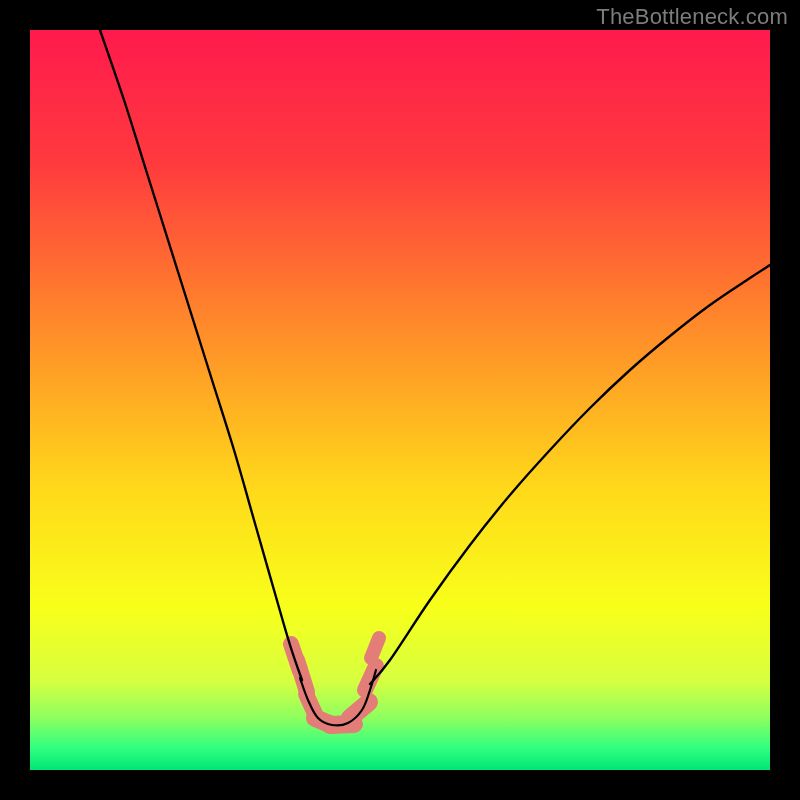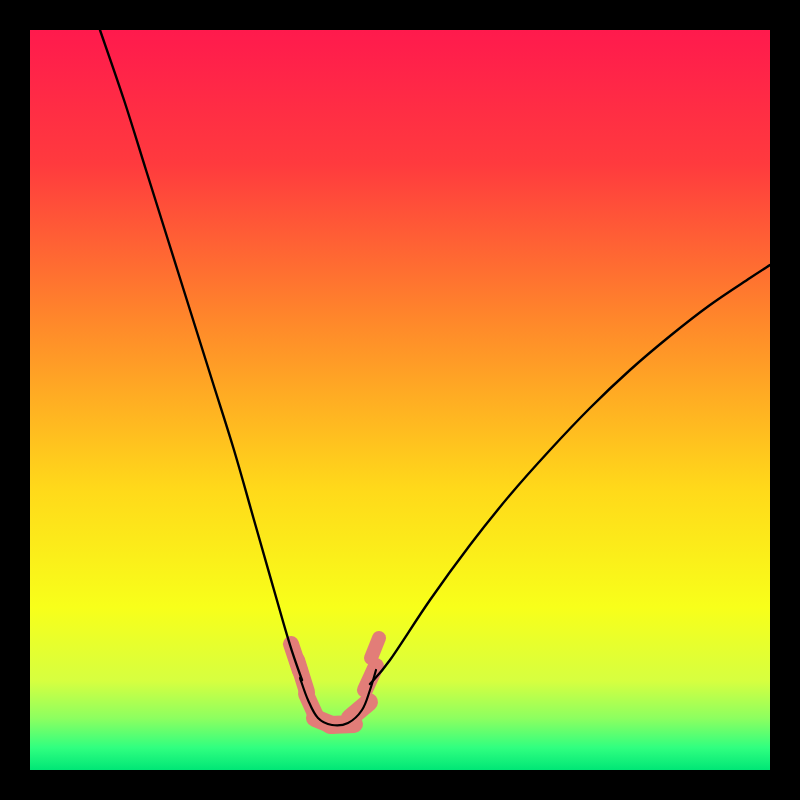--- a/index.html
+++ b/index.html
@@ -34,20 +34,21 @@
     font-size: 22px;
     font-weight: 500;
     letter-spacing: 0.2px;
   }
   svg { display: block; }
 </style>
 </head>
 <body>
 
 <div class="frame">
+  <div class="watermark">TheBottleneck.com</div>
   <div class="plot">
     <svg id="chart-svg" width="740" height="740" viewBox="0 0 740 740">
         <defs>
           <linearGradient id="bg" x1="0" y1="0" x2="0" y2="1">
             <stop offset="0%" stop-color="#ff1a4d"></stop>
             <stop offset="18%" stop-color="#ff3a3e"></stop>
             <stop offset="40%" stop-color="#ff8a2a"></stop>
             <stop offset="62%" stop-color="#ffd91a"></stop>
             <stop offset="78%" stop-color="#f8ff1a"></stop>
             <stop offset="88%" stop-color="#d6ff40"></stop>

